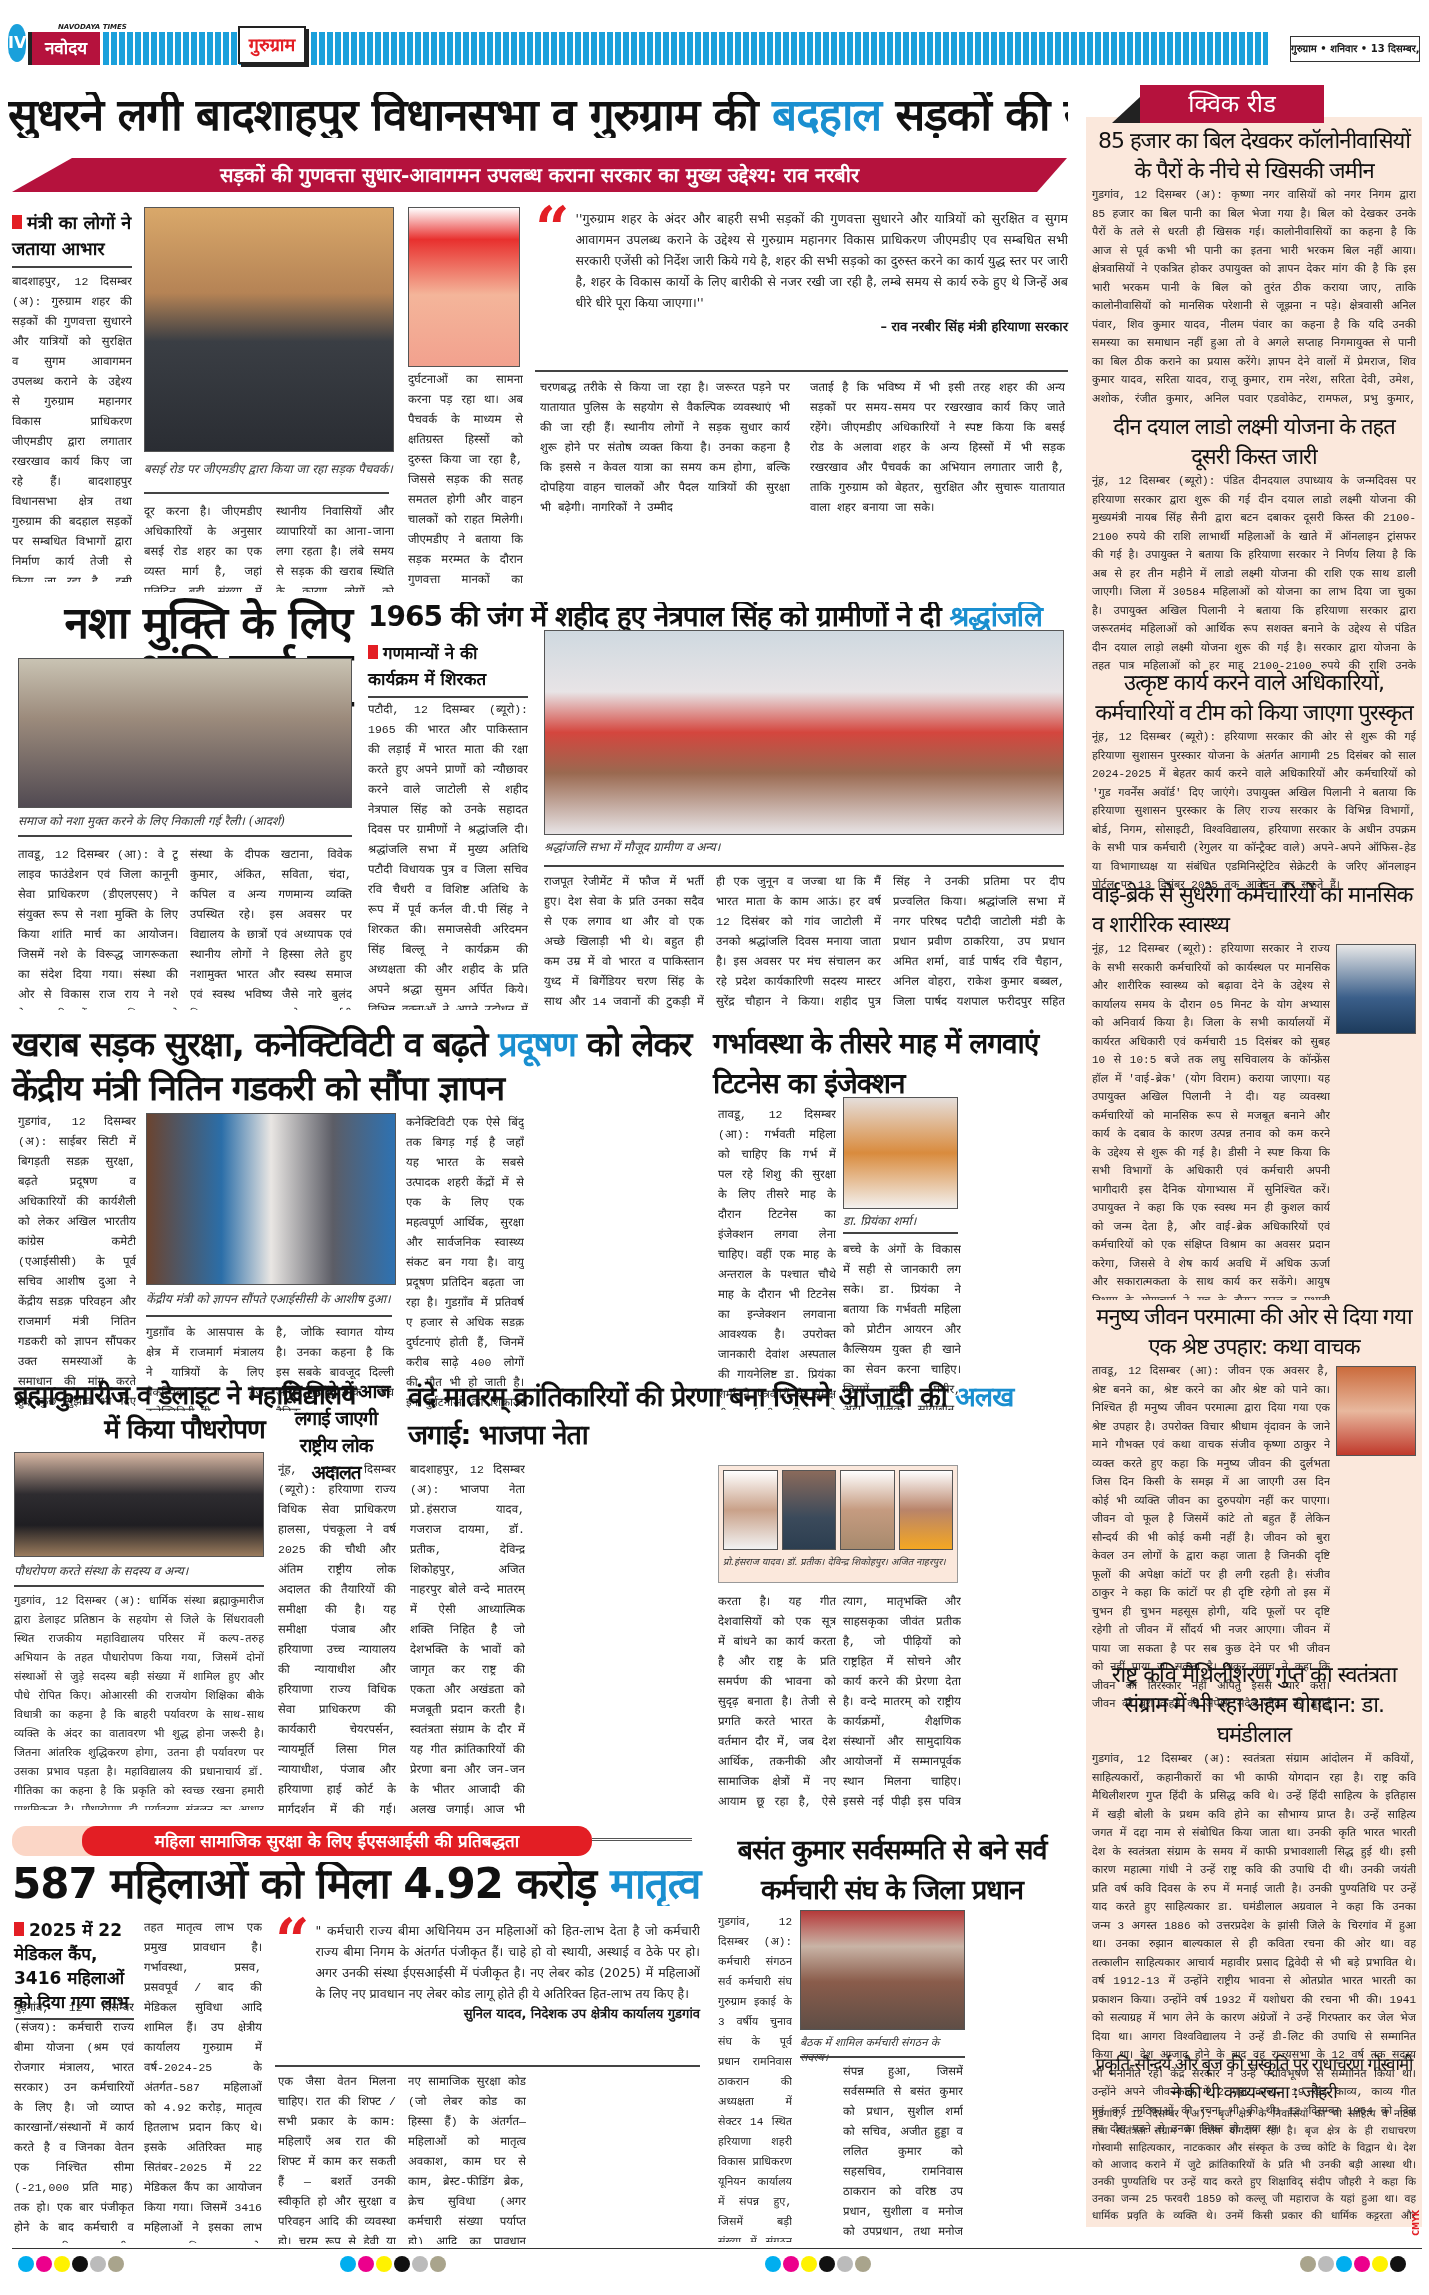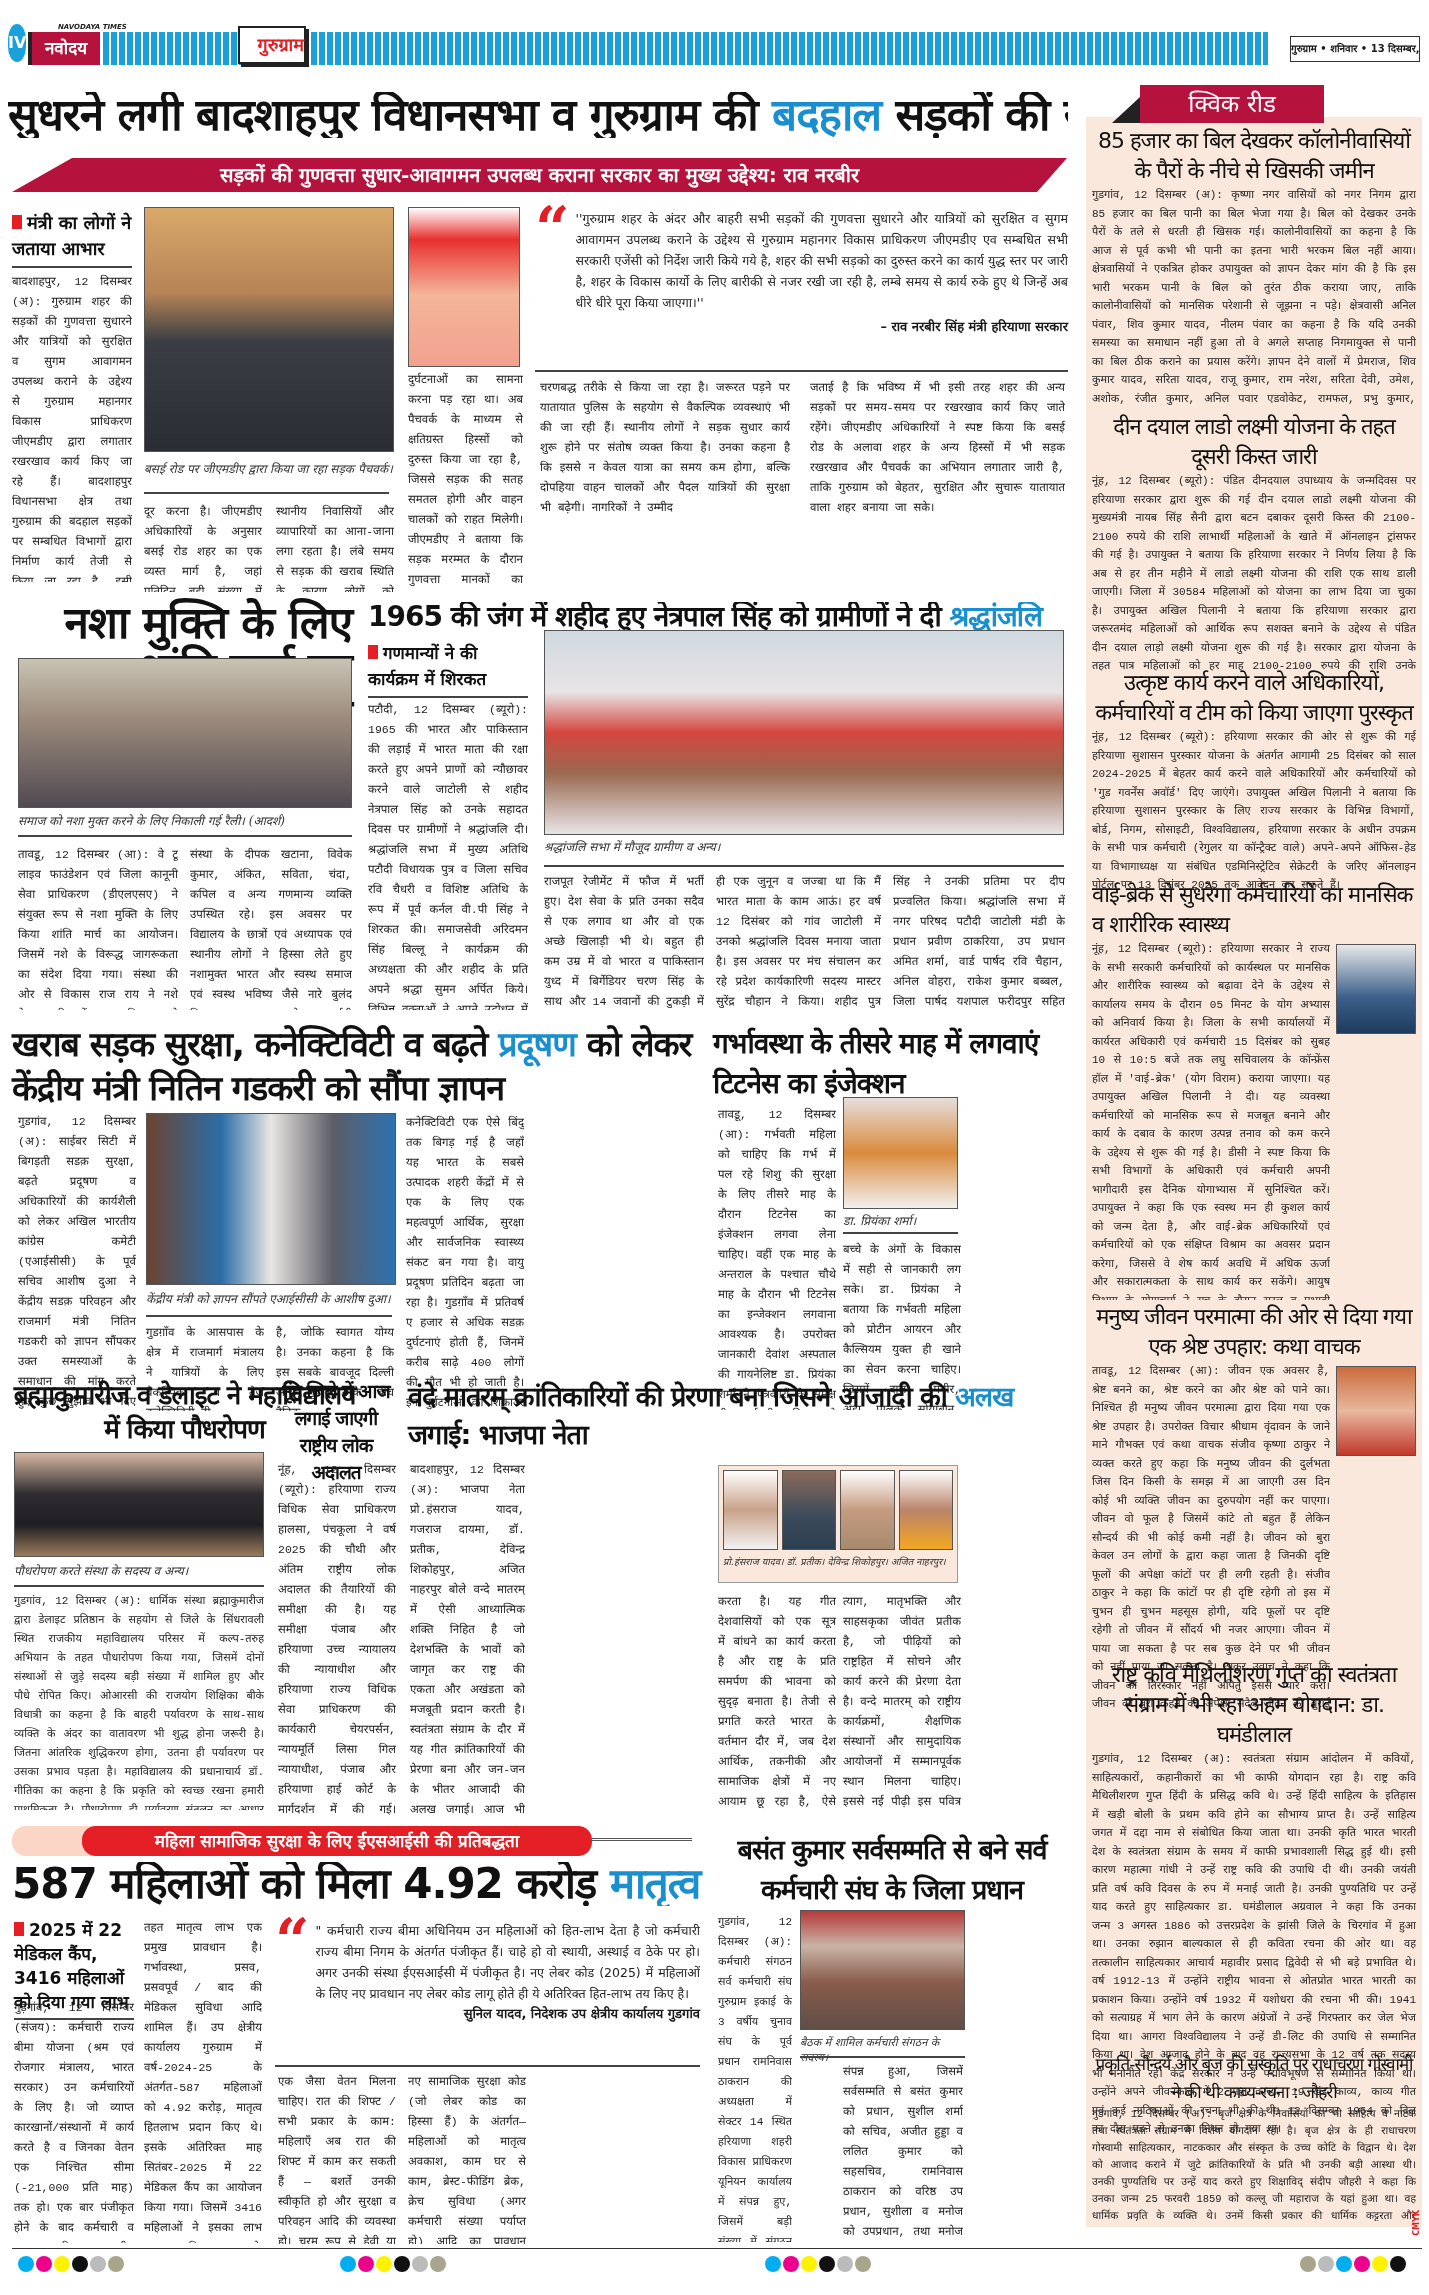--- a/index.html
+++ b/index.html
@@ -17,21 +17,21 @@
 .dots span{display:inline-block;width:16px;height:16px;border-radius:50%;margin-right:2px}
 </style>
 </head>
 <body>
 
 <div class="abs" style="left:0;top:20px;width:1429px;height:60px;">
   <div class="abs" style="left:8px;top:4px;width:18px;height:38px;border-radius:50%/40%;background:#1aa0db;color:#fff;font-size:16px;font-weight:bold;text-align:center;line-height:38px;font-family:'DejaVu Sans',sans-serif">IV</div>
   <div class="abs" style="left:58px;top:3px;font-size:7px;font-style:italic;font-weight:bold;color:#222">NAVODAYA TIMES</div>
   <div class="abs" style="left:28px;top:12px;width:72px;height:33px;background:#b5123d;color:#fff;font-weight:bold;font-size:17px;line-height:33px;text-align:center;font-family:'DejaVu Sans',sans-serif;border-left:4px solid #222">नवोदय टाइम्स</div>
   <div class="abs" style="left:103px;top:12px;width:1165px;height:33px;background:repeating-linear-gradient(90deg,#1aa0db 0 6px,#fff 6px 8px)"></div>
-  <div class="abs" style="left:238px;top:6px;width:68px;height:38px;background:#fff;border:2px solid #222;box-shadow:3px 3px 0 #222;color:#e31e24;font-weight:bold;font-size:18px;line-height:34px;text-align:right">गुरुग्राम</div>
+  <div class="abs" style="left:238px;top:6px;width:68px;height:38px;background:#fff;border:2px solid #222;box-shadow:3px 3px 0 #222;color:#e31e24;font-weight:bold;font-size:18px;line-height:34px;text-align:center">गुरुग्राम</div>
   <div class="abs" style="left:1290px;top:16px;width:130px;height:26px;background:#fff;border:1px solid #333;font-size:10px;font-weight:bold;line-height:24px;text-align:center;white-space:nowrap;overflow:hidden">गुरुग्राम • शनिवार • 13 दिसम्बर, 2025</div>
 </div>
 
 <div class="abs hd" style="left:8px;top:92px;width:1060px;font-size:44px;white-space:nowrap;overflow:hidden">
   <span>सुधरने लगी बादशाहपुर विधानसभा व गुरुग्राम की</span>
   <span style="color:#1a8fd0">बदहाल</span>
   <span>सड़कों की सूरत</span>
 </div>
 <div class="abs" style="left:12px;top:158px;width:1055px;height:34px;background:#b5123d;color:#fff;font-weight:bold;font-size:20px;line-height:34px;text-align:center;clip-path:polygon(60px 0,100% 0,calc(100% - 30px) 100%,0 100%)">सड़कों की गुणवत्ता सुधार-आवागमन उपलब्ध कराना सरकार का मुख्य उद्देश्य: राव नरबीर</div>
 <div class="abs sub" style="left:12px;top:210px;width:120px;border-bottom:2px solid #444;padding-bottom:4px;font-size:18px;line-height:26px"><span class="sq"></span><span>मंत्री का लोगों ने जताया आभार</span></div>

